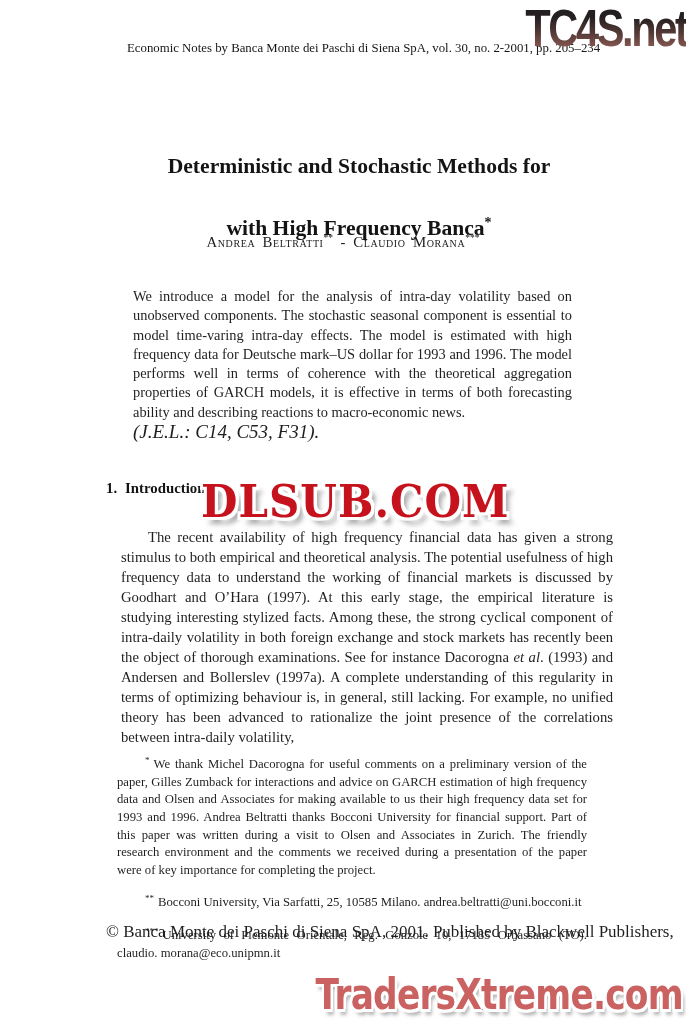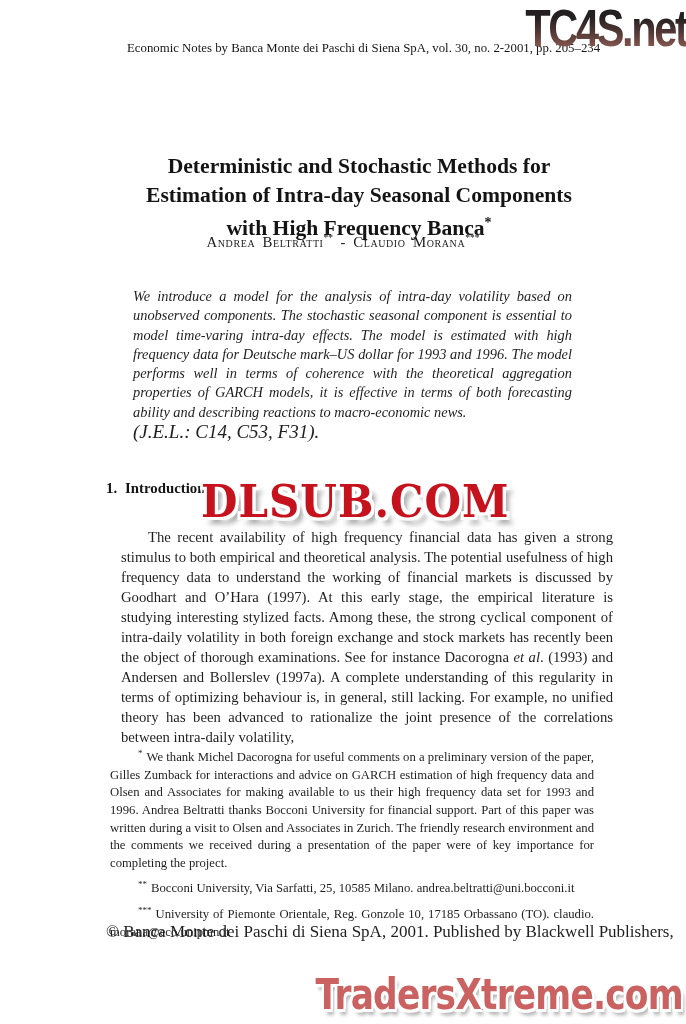--- a/index.html
+++ b/index.html
@@ -61,56 +61,56 @@
   .authors-line {
     position:absolute; top:233px; left:0; width:100%;
     text-align:center; font-size:14.8px; letter-spacing:0.6px;
     word-spacing:3px; color:#1a1a1a;
   }
   .sc { font-variant:small-caps; }
   .authors-line sup { font-size:9.5px; letter-spacing:0; }
 
   .abstract-block { position:absolute; top:287px; left:133px; width:439px; }
   .abstract-text {
-    margin:0; font-style:italic; font-size:14.4px; line-height:19.3px;
+    margin:0; font-size:14.4px; line-height:19.3px;
     text-align:justify;
   }
   .jel-line { font-style:italic; font-size:19px; line-height:19.3px; text-align:left; }
 
   .section-heading {
     position:absolute; top:480px; left:106px;
     font-size:14.8px; font-weight:700; color:#141414;text-align:center;
   }
   .section-heading .sec-num { margin-right:8px; }
 
   .intro-paragraph {
     position:absolute; top:512px; left:106px; width:492px; margin:15px;
     font-size:14.7px; line-height:20px; text-align:justify; text-indent:27px;
   }
 
   .footnotes {
     position:absolute; top:741px; left:106px; width:492px;
     font-size:12.7px; line-height:17.6px; text-align:justify;
   }
-  .footnote { margin:4px; text-indent:28px; }
+  .footnote { margin:11px; text-indent:28px; }
   .footnote sup { font-size:9px; margin-right:4px; }
 
   .copyright-line { position:absolute; top:922px; left:106px; font-size:17px; }
 </style>
 </head>
 <body>
 
 <div class="page">
 
   <div class="journal-header">Economic Notes by Banca Monte dei Paschi di Siena SpA, vol. 30, no. 2-2001, pp. 205–234</div>
 
   <div class="wm-top">TC4S.net</div>
 
   <h1 class="paper-title"><span>Deterministic and Stochastic Methods for</span><br>
-    <span>Estimation of Intra-day Seasonal Components</span><br>
+    <br>
     <span>with High Frequency Banca</span><sup>*</sup>
   </h1>
 
   <div class="authors-line"><span class="sc">Andrea Beltratti</span><sup>**</sup>
     <span>-</span>
     <span class="sc">Claudio Morana</span><sup>***</sup>
   </div>
 
   <div class="abstract-block">
     <p class="abstract-text">We introduce a model for the analysis of intra-day volatility based on unobserved components. The stochastic seasonal component is essential to model time-varing intra-day effects. The model is estimated with high frequency data for Deutsche mark–US dollar for 1993 and 1996. The model performs well in terms of coherence with the theoretical aggregation properties of GARCH models, it is effective in terms of both forecasting ability and describing reactions to macro-economic news.</p>

